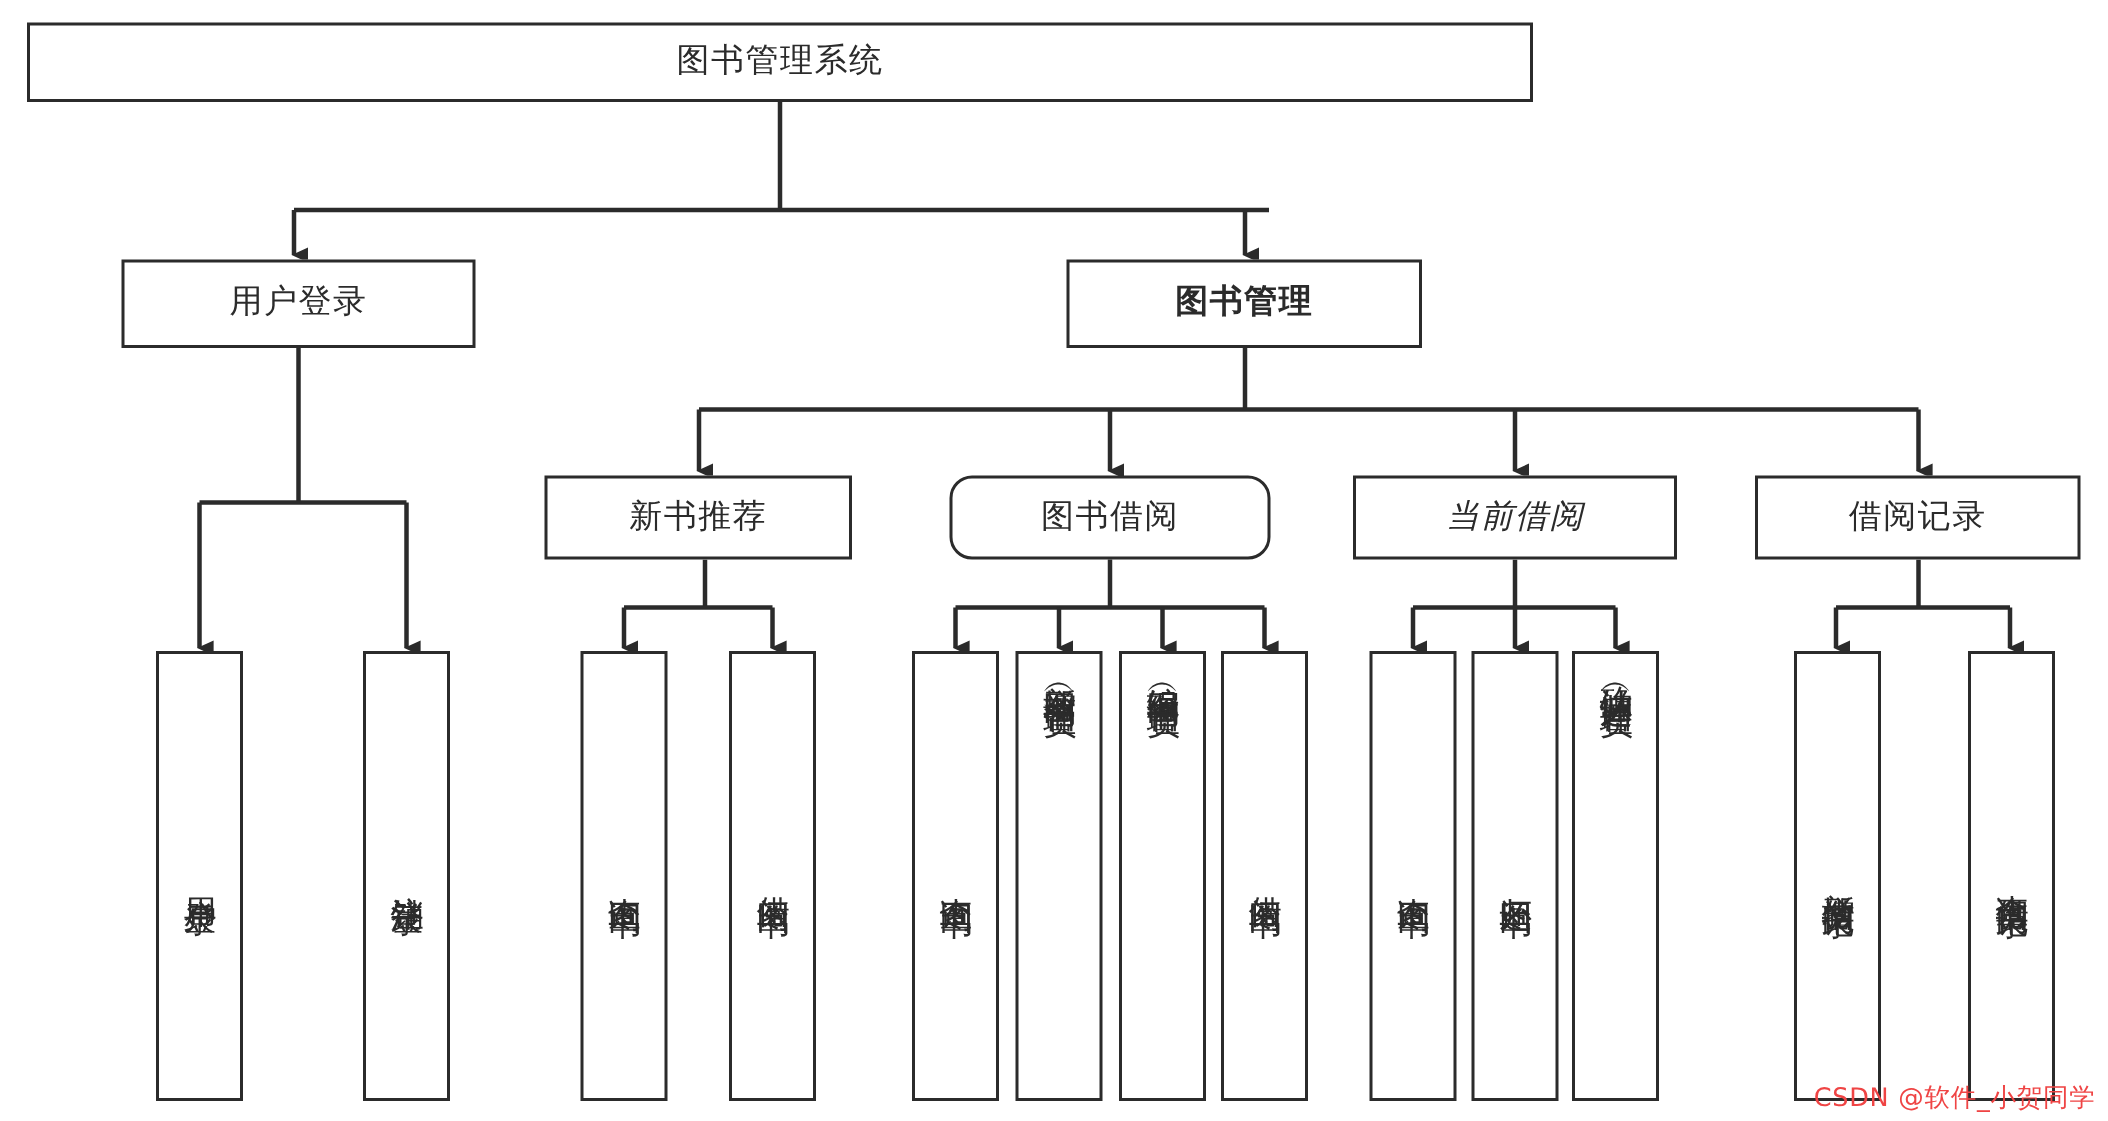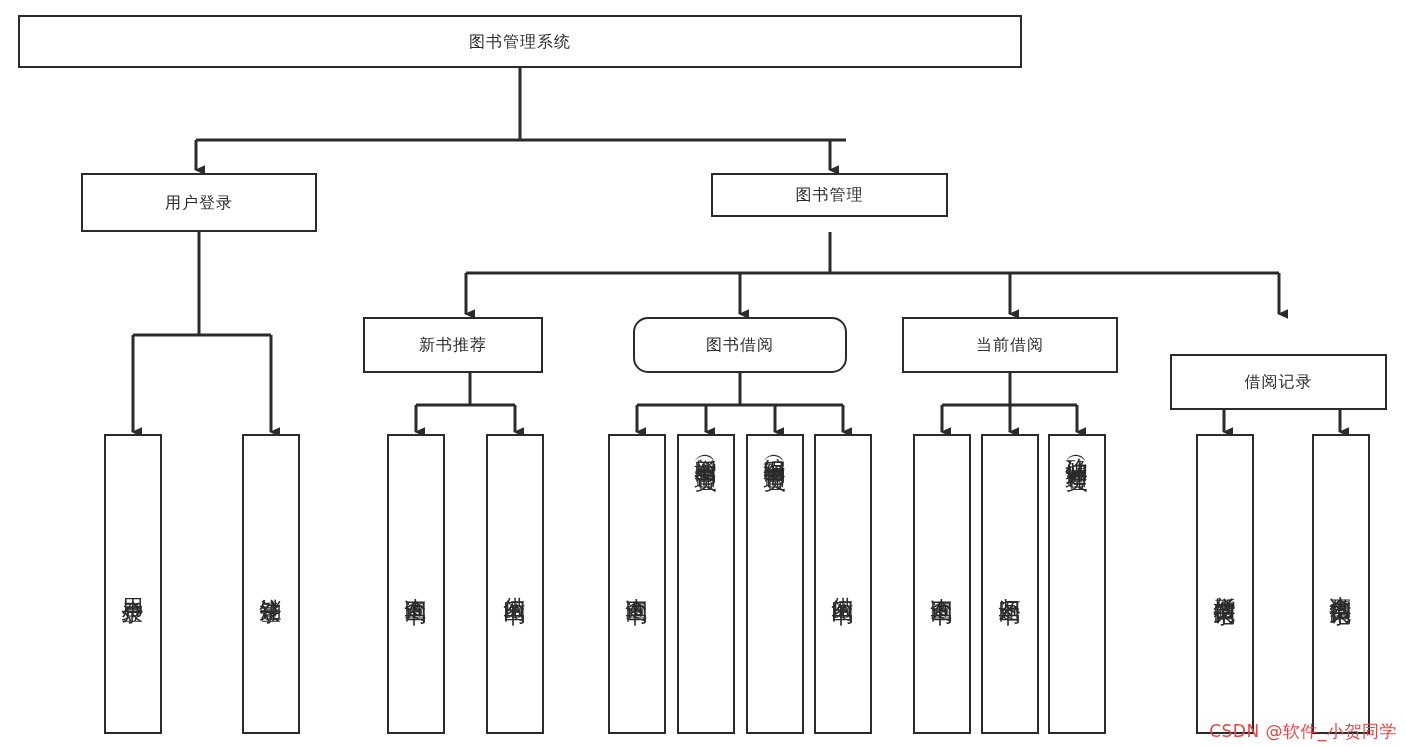--- a/index.html
+++ b/index.html
@@ -24,21 +24,21 @@
   .node-box {
     position: absolute;
     box-sizing: border-box;
     background: #ffffff;
     border: 2.5px solid #2b2b2b;
     display: flex;
     align-items: center;
     justify-content: center;
   }
   .node-label-h {
-    font-size: 16px;
+    font-size: 22px;
     color: #2b2b2b;
     letter-spacing: 1px;
     line-height: 1.1;
     white-space: nowrap;
   }
   .leaf-box {
     position: absolute;
     box-sizing: border-box;
     background: #ffffff;
     border: 2.5px solid #2b2b2b;
@@ -125,34 +125,34 @@
   <path class="conn" d="M 1340 405 L 1340 432" marker-end="url(#arw)"></path>
 </svg>
 
 <div class="node-box" style="left:18px; top:15px; width:1004px; height:53px;">
   <span class="node-label-h">图书管理系统</span>
 </div>
 
 <div class="node-box" style="left:81px; top:173px; width:236px; height:59px;">
   <span class="node-label-h">用户登录</span>
 </div>
-<div class="node-box" style="left:711px; top:173px; width:237px; height:44px;">
+<div class="node-box" style="left:711px; top:173px; width:237px; height:59px;font-weight:bold;">
   <span class="node-label-h">图书管理</span>
 </div>
 
-<div class="node-box" style="left:363px; top:317px; width:180px; height:56px;">
+<div class="node-box" style="left:363px; top:317px; width:205px; height:56px;">
   <span class="node-label-h">新书推荐</span>
 </div>
 <div class="node-box" style="left:633px; top:317px; width:214px; height:56px;border-radius:15px;">
   <span class="node-label-h">图书借阅</span>
 </div>
-<div class="node-box" style="left:902px; top:317px; width:216px; height:56px;">
+<div class="node-box" style="left:902px; top:317px; width:216px; height:56px;font-style:italic;">
   <span class="node-label-h">当前借阅</span>
 </div>
-<div class="node-box" style="left:1170px; top:317px; width:217px; height:56px;margin-top:37px;">
+<div class="node-box" style="left:1170px; top:317px; width:217px; height:56px;">
   <span class="node-label-h">借阅记录</span>
 </div>
 
 <div class="leaf-box center-v" style="left:104px; top:434px; width:58px; height:300px;">
   <span class="node-label-v">用户登录</span>
 </div>
 <div class="leaf-box center-v" style="left:242px; top:434px; width:58px; height:300px;">
   <span class="node-label-v">注销登录</span>
 </div>
 

